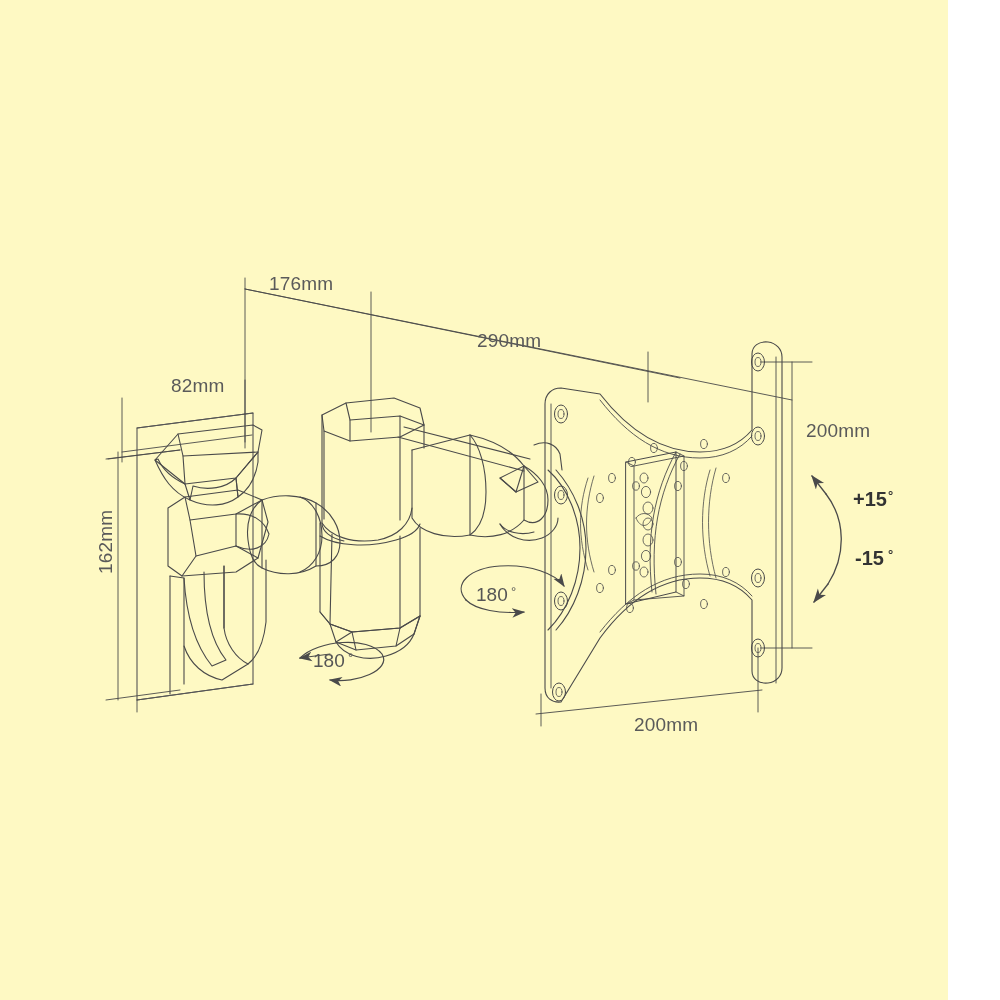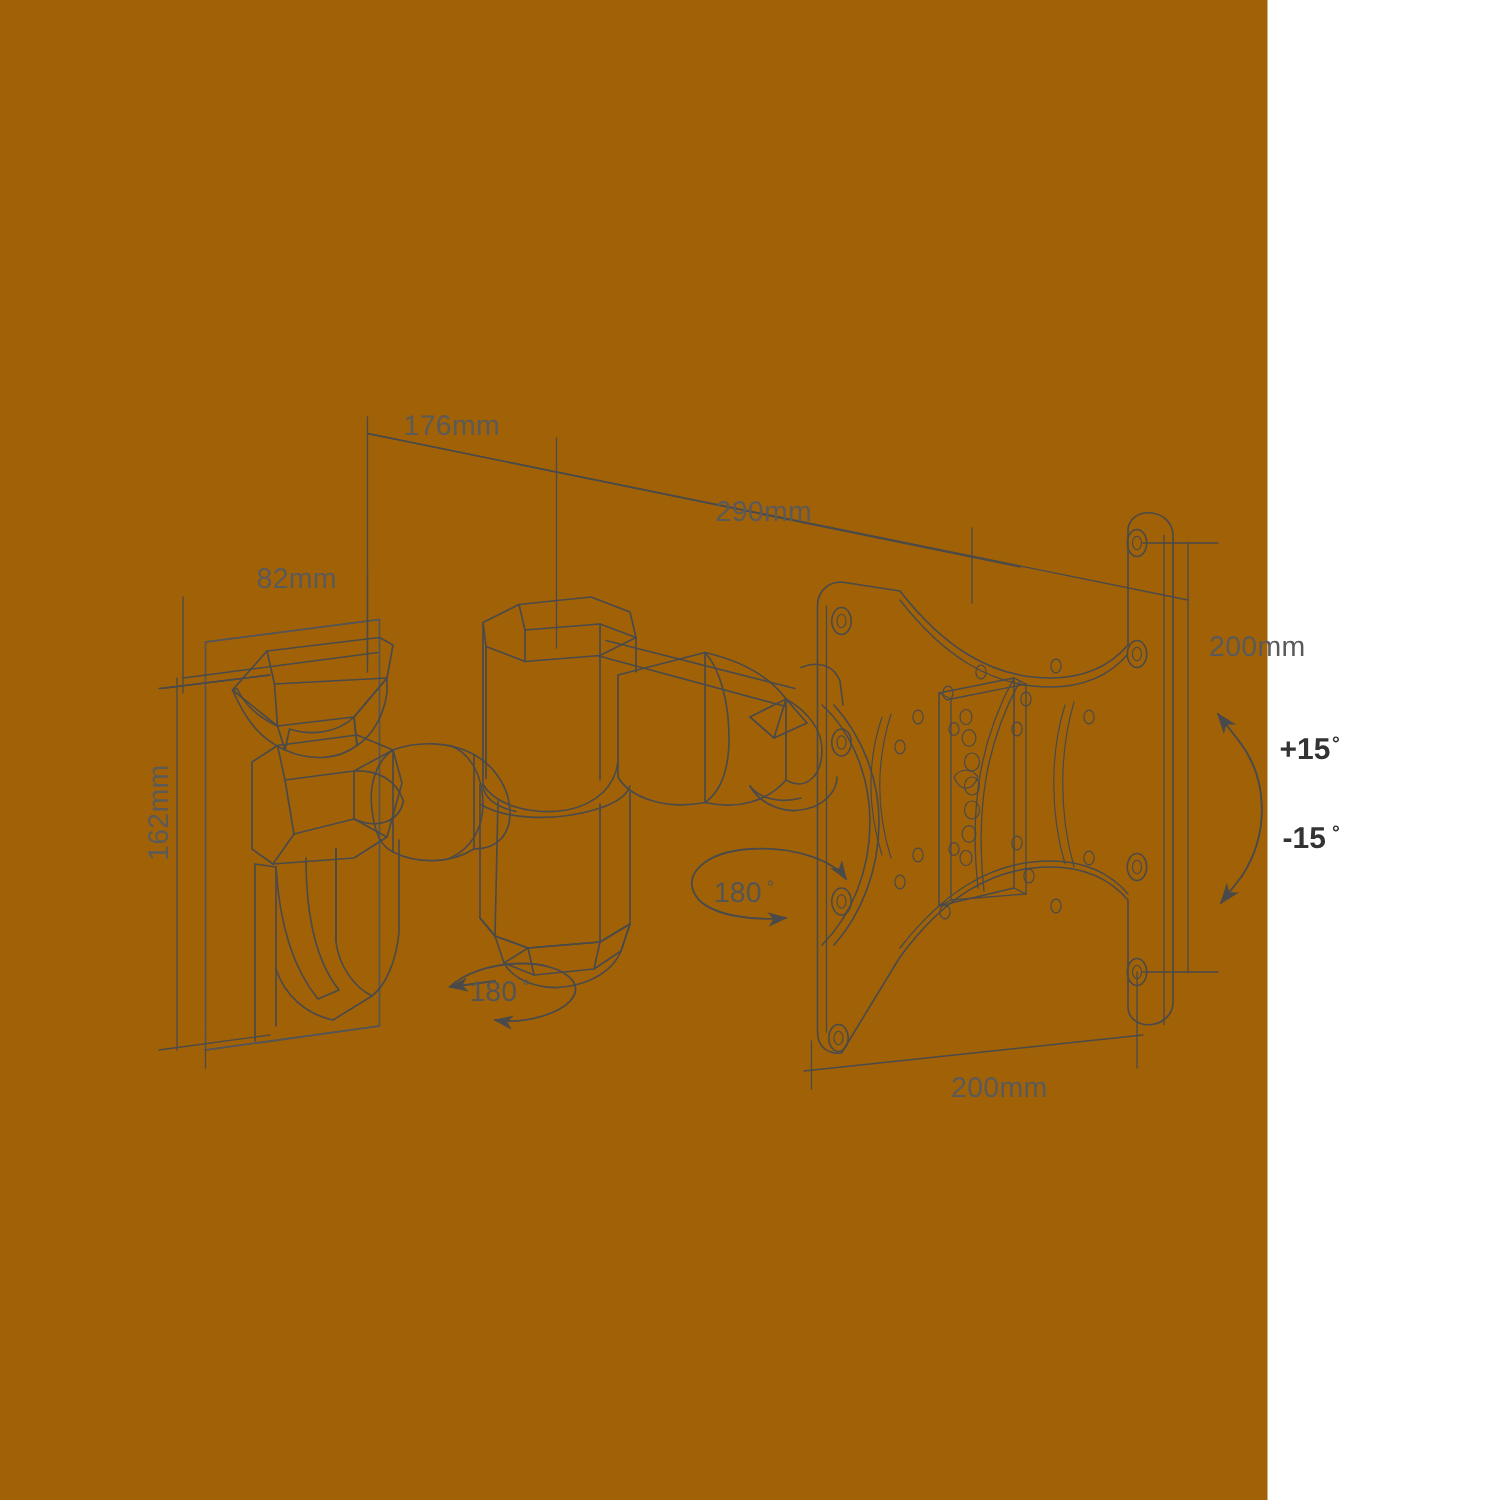--- a/index.html
+++ b/index.html
@@ -9,23 +9,23 @@
     background: #ffffff;
   }
   body {
     width: 1000px;
     height: 1000px;
     overflow: hidden;
     font-family: "Liberation Sans", "DejaVu Sans", sans-serif;
   }
   #stage {
     position: relative;
-    width: 845px;
+    width: 948px;
     height: 1000px;
-    background: #a16207;
+    background: #fef9c3;
   }
   #drawing {
     position: absolute;
     inset: 0;
     width: 1000px;
     height: 1000px;
     display: block;
   }
   .dim-text {
     font-family: "Liberation Sans", "DejaVu Sans", sans-serif;

